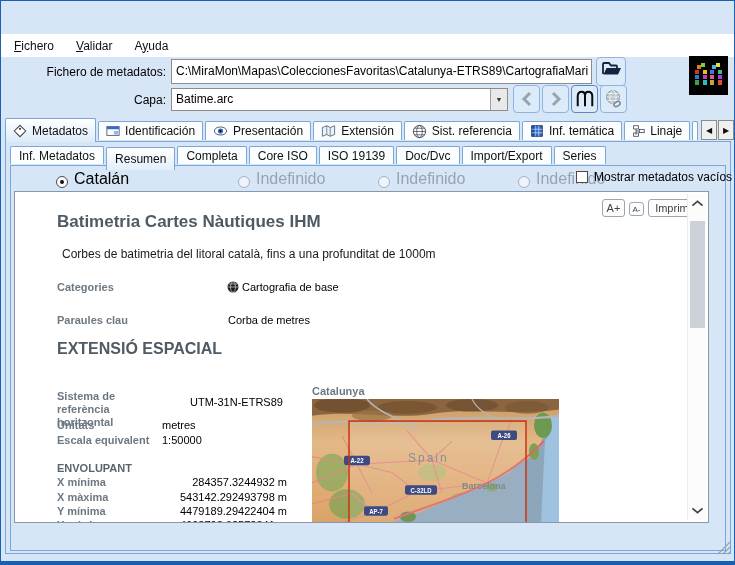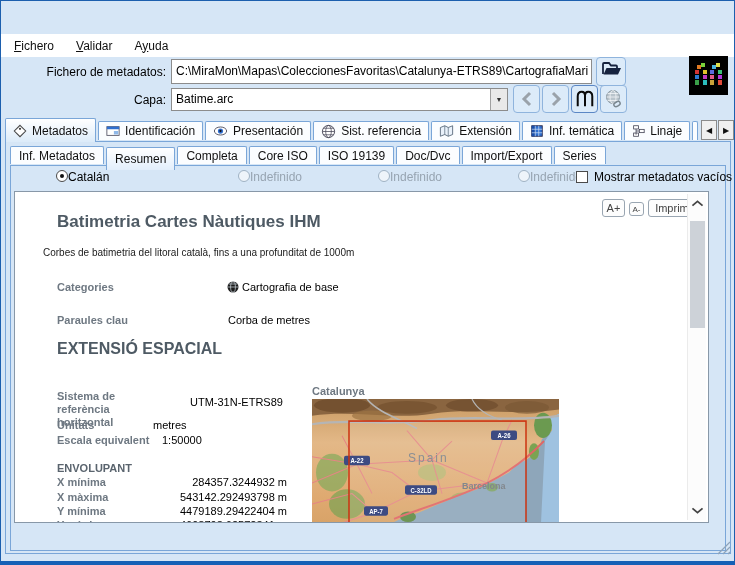--- a/index.html
+++ b/index.html
@@ -46,37 +46,37 @@
   .tabrow2 .tab.active { height:23px; margin-top:4px; background:linear-gradient(#ffffff,#e2eefb); }
   .tab-sliver { width:6px; height:19px; margin-top:3px; background:#fbfdff;
                 border:1px solid #7aa6d8; border-bottom:none; border-radius:2px 2px 0 0; }
   .tab-scroll { position:absolute; width:16px; height:20px; top:119px; background:#f0f0f0;
                 border:1px solid #8b8b8b; display:flex; align-items:center; justify-content:center;
                 font-size:8px; color:#111; }
 
   .frame { position:absolute; border:1px solid #7aa6d8; background:#d6e6f6; }
 
   
-  .radio { position:absolute; display:flex; align-items:flex-start; font-size:12px; color:#000; }
+  .radio { position:absolute; display:flex; align-items:flex-end; gap:6px; font-size:16px; color:#000; }
   .radio .rb { width:12px; height:12px; border:1px solid #4a4a4a; border-radius:50%; background:#fff;
                position:relative; }
   .radio.sel .rb::after { content:""; position:absolute; left:3px; top:3px; width:4px; height:4px;
                border-radius:50%; background:#111; }
   .radio.disabled { color:#97a4b1; }
   .radio.disabled .rb { border-color:#9fb2c4; background:#eef4fa; }
   .checkbox { position:absolute; display:flex; align-items:center; gap:6px; font-size:12px; color:#000; }
   .checkbox .cb { width:12px; height:12px; border:1px solid #4a4a4a; background:#fff; }
 
   
   .panel { position:absolute; left:13px; top:190px; width:695px; height:332px; background:#fff;
            border:1px solid #8898a8; overflow:hidden; }
   .panel .mini-btn { position:absolute; border:1px solid #9aa6b2; border-radius:3px; background:#fdfdfd;
            color:#444; display:flex; align-items:center; justify-content:center; font-size:11px; }
   .doc-title { position:absolute; left:42px; top:20px; font-size:17px; font-weight:bold; color:#4e5a64; }
-  .doc-abstract { position:absolute; left:28px; top:55px; font-size:10px; color:#1a1a1a; }
+  .doc-abstract { position:absolute; left:47px; top:55px; font-size:12px; color:#1a1a1a; }
   .flabel { position:absolute; left:42px; font-size:11px; font-weight:bold; color:#6e7882; }
   .fvalue { position:absolute; font-size:11px; color:#000; }
   .section-title { position:absolute; left:42px; top:148px; font-size:16px; font-weight:bold; color:#4e5a64; }
   .num { text-align:right; width:125px; left:147px; }
   .map-title { position:absolute; left:297px; top:193px; font-size:11px; font-weight:bold; color:#6e7882; }
   .map-box { position:absolute; left:297px; top:207px; width:247px; height:124px; overflow:hidden; }
 
   
   .vscroll { position:absolute; right:2px; top:2px; width:19px; height:326px; background:#fcfcfc;
              border-left:1px solid #ebebeb; }
@@ -178,33 +178,33 @@
     </div>
     <div class="tab">
       <svg width="15" height="14" viewBox="0 0 16 16">
           <ellipse cx="8" cy="8" rx="7" ry="4.6" fill="#fff" stroke="#445"></ellipse>
           <circle cx="8" cy="8" r="3" fill="#2f6fd0"></circle>
           <circle cx="8" cy="8" r="1.3" fill="#112"></circle>
         </svg>
       <span>Presentación</span>
     </div>
     <div class="tab">
+      <svg width="15" height="14" viewBox="0 0 16 16">
+          <path d="M1 4 L6 2 L10 4 L15 2 V12 L10 14 L6 12 L1 14 Z" fill="#eaf2fb" stroke="#567" stroke-width="1"></path>
+          <path d="M6 2 V12 M10 4 V14" stroke="#567" stroke-width="0.8"></path>
+        </svg>
+      <span>Extensión</span>
+    </div>
+    <div class="tab">
       <svg width="15" height="15" viewBox="0 0 16 16">
           <circle cx="8" cy="8" r="6.5" fill="#fff" stroke="#445"></circle>
           <ellipse cx="8" cy="8" rx="3" ry="6.5" fill="none" stroke="#445" stroke-width="0.8"></ellipse>
           <path d="M1.5 8 H14.5 M2.5 4.5 H13.5 M2.5 11.5 H13.5" stroke="#445" stroke-width="0.8"></path>
         </svg>
       <span>Sist. referencia</span>
-    </div>
-    <div class="tab">
-      <svg width="15" height="14" viewBox="0 0 16 16">
-          <path d="M1 4 L6 2 L10 4 L15 2 V12 L10 14 L6 12 L1 14 Z" fill="#eaf2fb" stroke="#567" stroke-width="1"></path>
-          <path d="M6 2 V12 M10 4 V14" stroke="#567" stroke-width="0.8"></path>
-        </svg>
-      <span>Extensión</span>
     </div>
     <div class="tab">
       <svg width="14" height="14" viewBox="0 0 16 16">
           <rect x="2" y="2" width="12" height="12" fill="#2f6fd0" stroke="#224"></rect>
           <rect x="2" y="2" width="4" height="12" fill="#1a4ea8"></rect>
           <path d="M2 6 H14 M2 10 H14 M6 2 V14 M10 2 V14" stroke="#cfe0f5" stroke-width="0.8"></path>
         </svg>
       <span>Inf. temática</span>
     </div>
     <div class="tab">
@@ -294,21 +294,21 @@
 
     <div class="flabel" style="top:122px;">Paraules clau</div>
     <div class="fvalue" style="left:213px; top:122px;">Corba de metres</div>
 
     <div class="section-title">EXTENSIÓ ESPACIAL</div>
 
     <div class="flabel" style="top:198px; width:104px; line-height:13px;">Sistema de referència horitzontal</div>
     <div class="fvalue" style="left:147px; top:204px;padding-left:28px;">UTM-31N-ETRS89</div>
 
     <div class="flabel" style="top:227px;">Unitats</div>
-    <div class="fvalue" style="left:130px; top:227px;padding-left:8px;">metres</div>
+    <div class="fvalue" style="left:139px; top:227px;padding-left:8px;">metres</div>
 
     <div class="flabel" style="top:242px;">Escala equivalent</div>
     <div class="fvalue" style="left:147px; top:242px;">1:50000</div>
 
     <div class="flabel" style="top:270px; color:#5a646e;">ENVOLUPANT</div>
 
     <div class="flabel" style="top:284px;">X mínima</div>
     <div class="fvalue num" style="top:284px;">284357.3244932 m</div>
     <div class="flabel" style="top:299px;">X màxima</div>
     <div class="fvalue num" style="top:299px;">543142.292493798 m</div>

